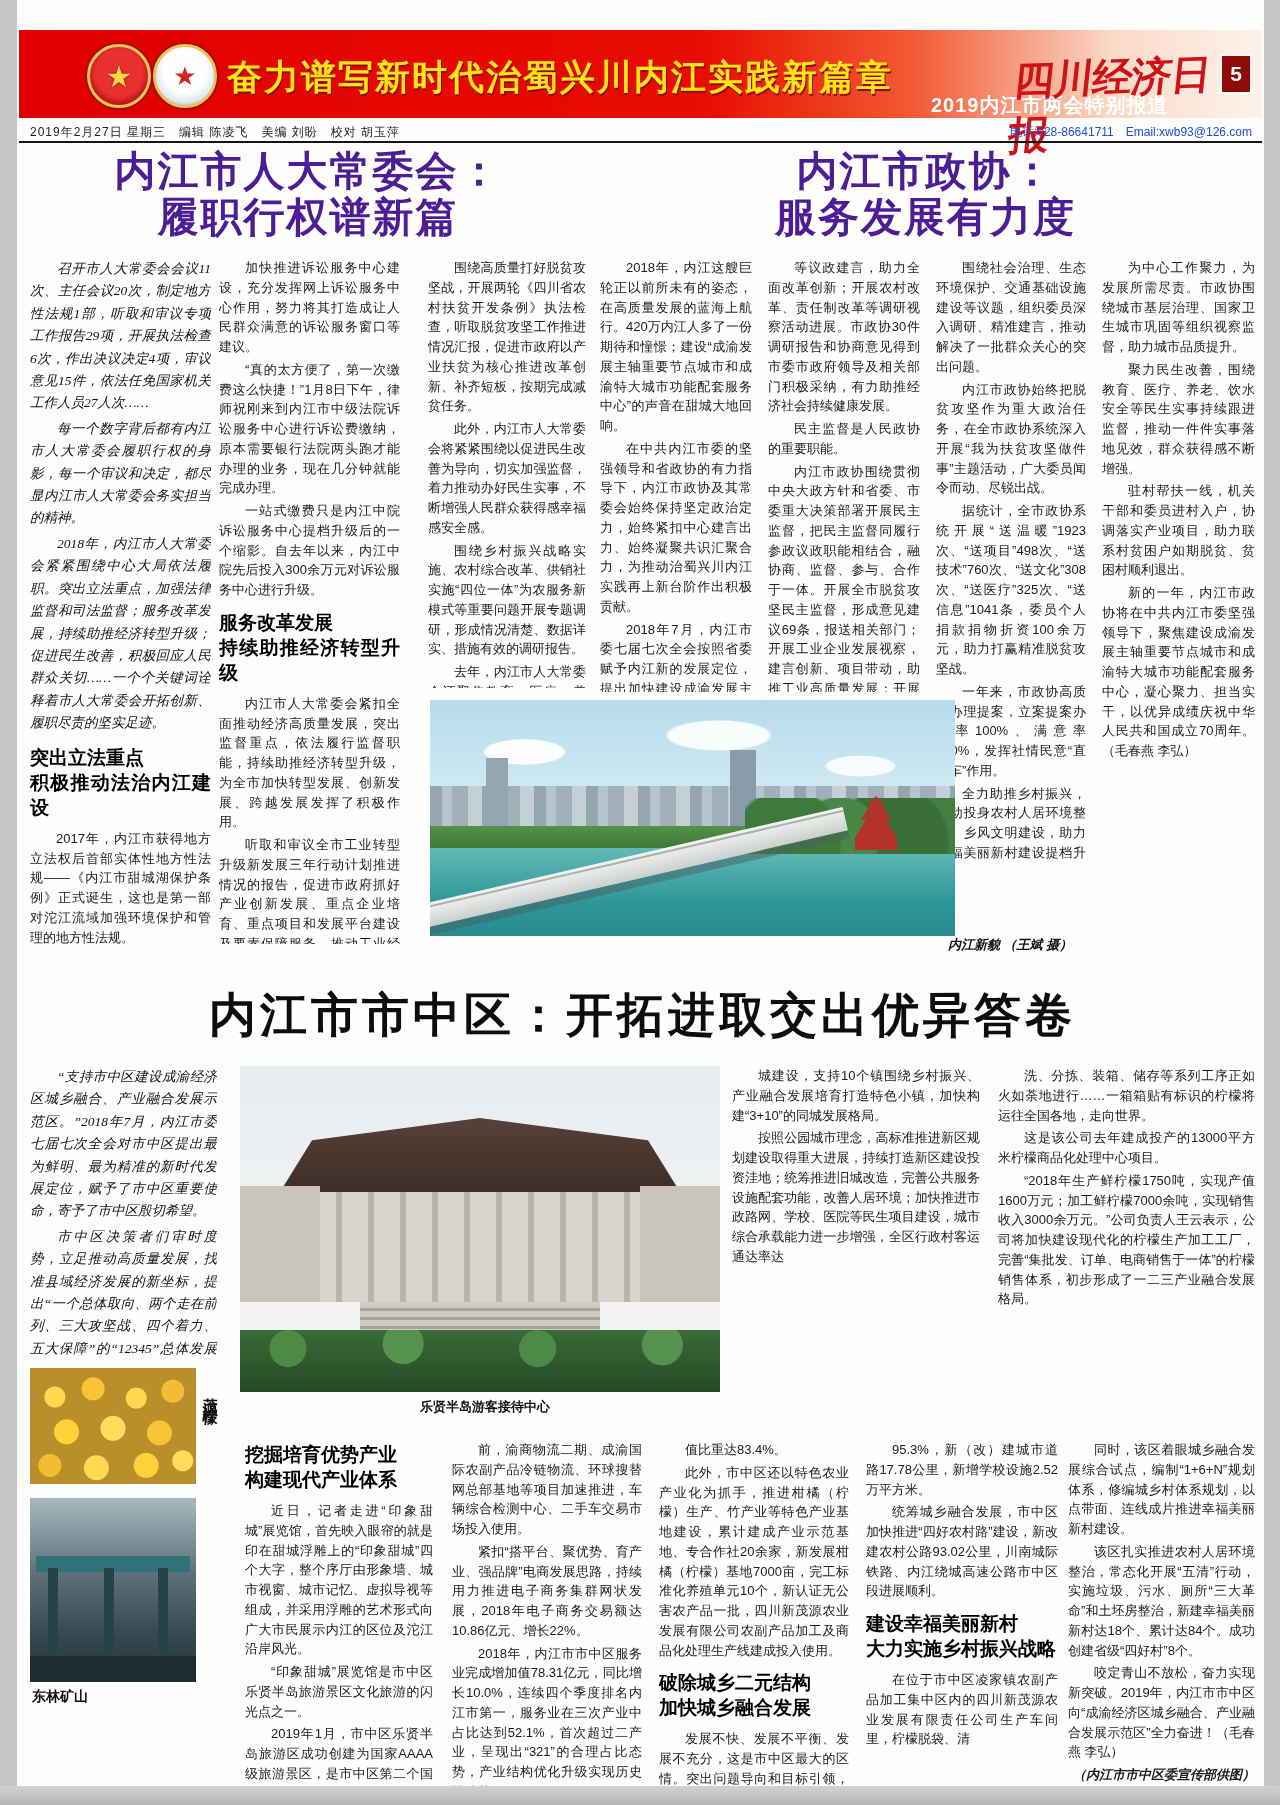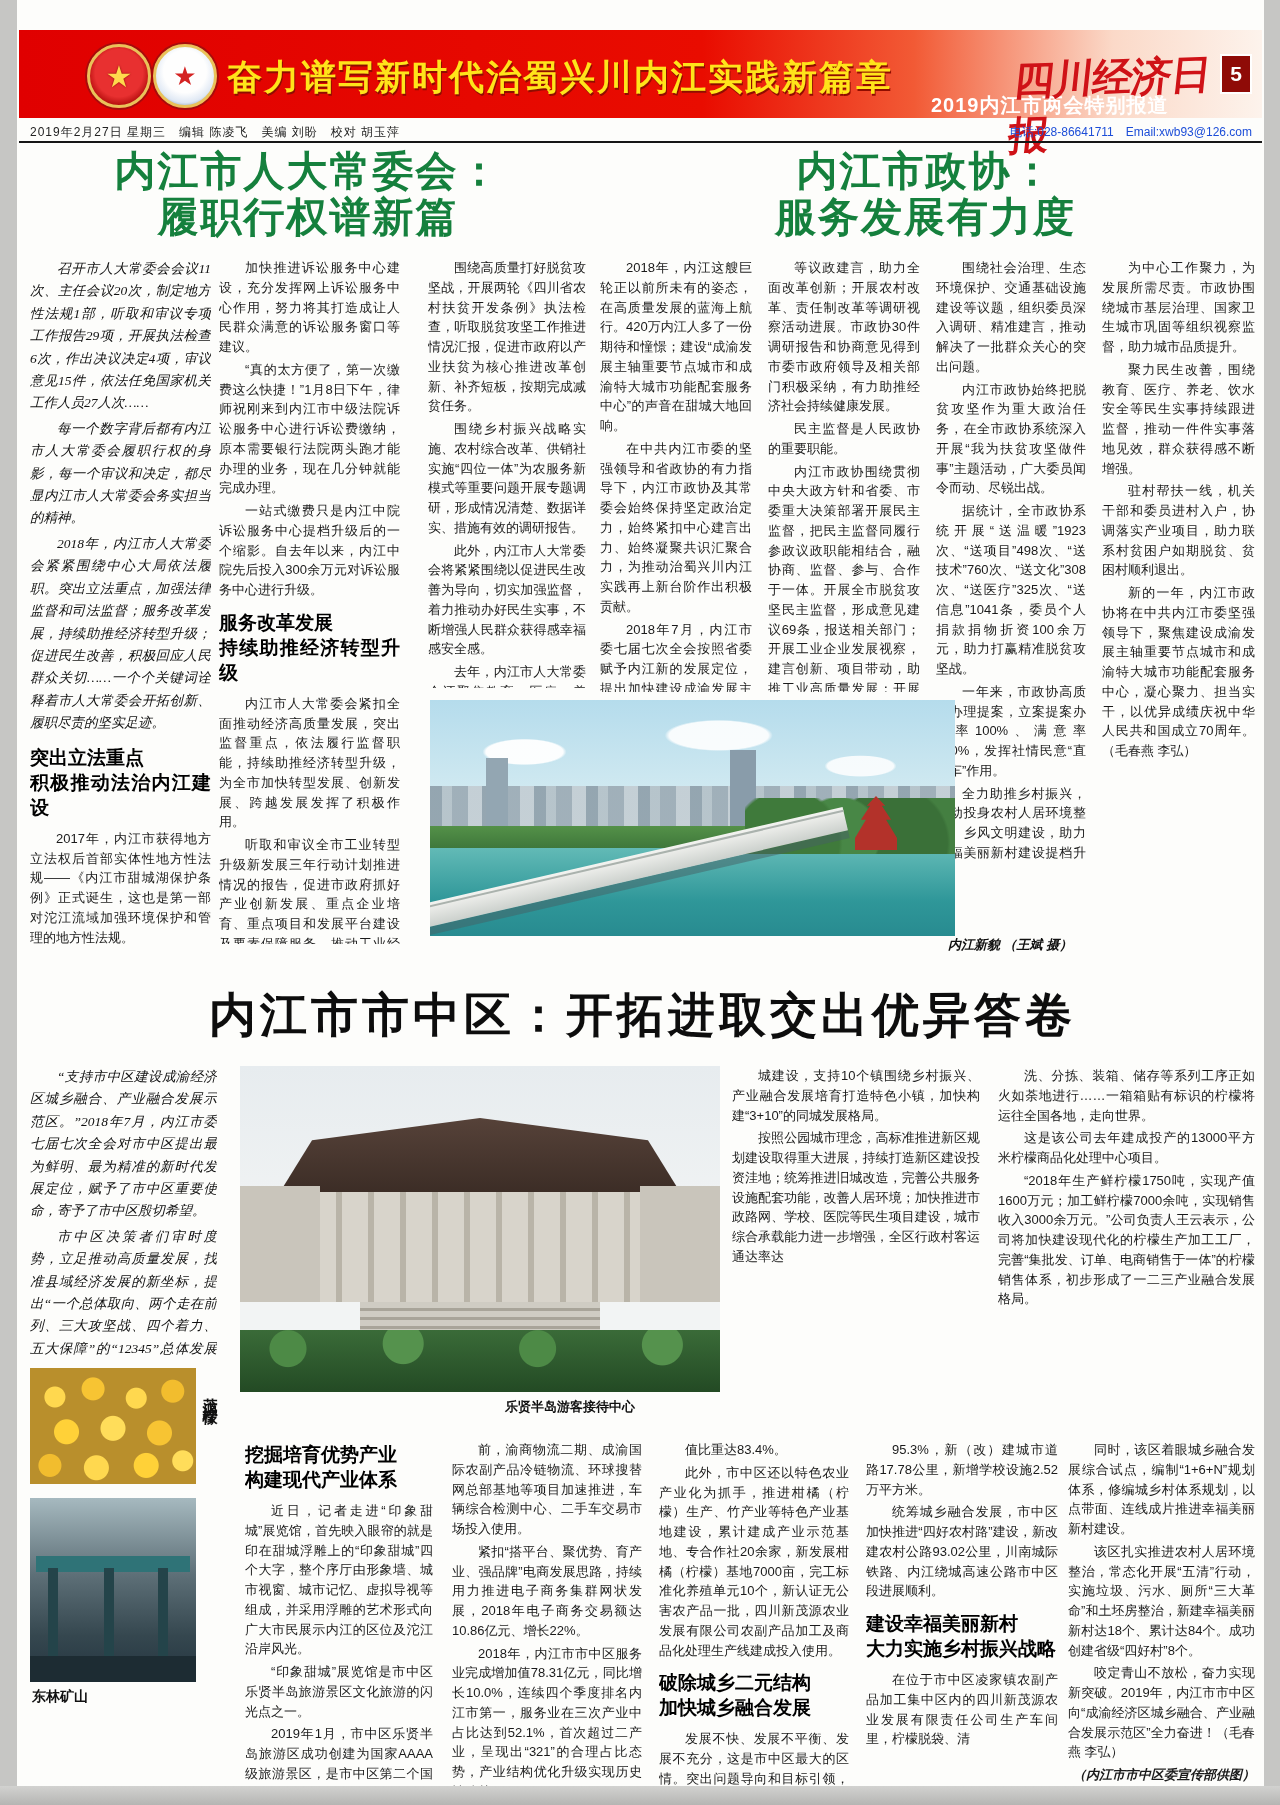--- a/index.html
+++ b/index.html
@@ -30,21 +30,21 @@
   .pagenum-box{position:absolute;right:10px;top:24px;width:28px;height:36px;background:#8f0b07;
                border:2px solid #fff;display:flex;align-items:center;justify-content:center;
                color:#fff;font-size:21px;font-weight:bold;}
 
   
   .dateline-left{position:absolute;left:30px;top:124px;font-size:12px;color:#222;letter-spacing:1px;}
   .dateline-right{position:absolute;right:28px;top:124px;font-size:12px;color:#1d4ed8;}
   .toprule{position:absolute;left:19px;top:141px;width:1243px;height:2px;background:#161616;}
 
   
-  .headline{position:absolute;text-align:center;font-family:"Liberation Serif",serif;font-weight:900;color:#15803d;}
+  .headline{position:absolute;text-align:center;font-family:"Liberation Serif",serif;font-weight:900;color:#4c1d95;}
   .headline .l1,.headline .l2{font-size:41px;line-height:46px;letter-spacing:2px;}
   .headline-mid{position:absolute;left:30px;top:984px;width:1225px;text-align:center;
                 font-family:"Liberation Serif",serif;font-weight:900;font-size:47px;letter-spacing:4px;color:#0d0d0d;}
 
   
   .col{position:absolute;overflow:hidden;text-align:justify;font-size:13px;}
   .col p{margin:0 0 3px;text-indent:2em;line-height:1.52;}
   .lead p{font-style:italic;font-size:13.5px;line-height:1.66;color:#111;
           font-family:"Liberation Serif",serif;}
   .subhead{font-size:19px;font-weight:bold;line-height:1.32;margin:10px 0 9px;color:#000;}
@@ -182,22 +182,22 @@
     </div>
     <div>
         <p>内江市人大常委会紧扣全面推动经济高质量发展，突出监督重点，依法履行监督职能，持续助推经济转型升级，为全市加快转型发展、创新发展、跨越发展发挥了积极作用。</p>
         <p>听取和审议全市工业转型升级新发展三年行动计划推进情况的报告，促进市政府抓好产业创新发展、重点企业培育、重点项目和发展平台建设及要素保障服务，推动工业经济转型升级新发展。</p>
       </div>
   </div>
 
   <div class="col" style="left:428px;top:258px;width:158px;height:430px;">
     <div>
         <p>围绕高质量打好脱贫攻坚战，开展两轮《四川省农村扶贫开发条例》执法检查，听取脱贫攻坚工作推进情况汇报，促进市政府以产业扶贫为核心推进改革创新、补齐短板，按期完成减贫任务。</p>
+        <p>此外，内江市人大常委会将紧紧围绕以促进民生改善为导向，切实加强监督，着力推动办好民生实事，不断增强人民群众获得感幸福感安全感。</p>
         <p>围绕乡村振兴战略实施、农村综合改革、供销社实施“四位一体”为农服务新模式等重要问题开展专题调研，形成情况清楚、数据详实、措施有效的调研报告。</p>
-        <p>此外，内江市人大常委会将紧紧围绕以促进民生改善为导向，切实加强监督，着力推动办好民生实事，不断增强人民群众获得感幸福感安全感。</p>
         <p>去年，内江市人大常委会还聚焦教育、医疗、养老、安全饮水等民生热点，听取和审议全市主城区义务教育学校建设工作情况的报告，听取和审议全市医疗机构、医务人员及医疗行为综合监管工作的情况报告并开展专题询问，听取全市养老院服务质量建设工作的情况汇报等，推动办好民生实事，提升群众幸福指数。</p>
       </div>
   </div>
 
   <div class="col" style="left:600px;top:258px;width:152px;height:434px;">
     <div>
         <p>2018年，内江这艘巨轮正以前所未有的姿态，在高质量发展的蓝海上航行。420万内江人多了一份期待和憧憬；建设“成渝发展主轴重要节点城市和成渝特大城市功能配套服务中心”的声音在甜城大地回响。</p>
         <p>在中共内江市委的坚强领导和省政协的有力指导下，内江市政协及其常委会始终保持坚定政治定力，始终紧扣中心建言出力、始终凝聚共识汇聚合力，为推动治蜀兴川内江实践再上新台阶作出积极贡献。</p>
         <p>2018年7月，内江市委七届七次全会按照省委赋予内江新的发展定位，提出加快建设成渝发展主轴重要节点城市和成渝特大城市功能配套服务中心。</p>
       </div>
@@ -250,21 +250,21 @@
   </div>
 
   <div class="photo ph-building" style="left:240px;top:1066px;width:480px;height:326px;">
     <div class="roof"></div>
     <div class="wall"></div>
     <div class="wing-l"></div>
     <div class="wing-r"></div>
     <div class="steps"></div>
     <div class="greens"></div>
   </div>
-  <div class="caption" style="left:420px;top:1398px;width:300px;text-align:center;">乐贤半岛游客接待中心</div>
+  <div class="caption" style="left:420px;top:1398px;width:300px;text-align:left;">乐贤半岛游客接待中心</div>
 
   <div class="col" style="left:732px;top:1066px;width:248px;height:364px;">
     <div>
         <p>城建设，支持10个镇围绕乡村振兴、产业融合发展培育打造特色小镇，加快构建“3+10”的同城发展格局。</p>
         <p>按照公园城市理念，高标准推进新区规划建设取得重大进展，持续打造新区建设投资洼地；统筹推进旧城改造，完善公共服务设施配套功能，改善人居环境；加快推进市政路网、学校、医院等民生项目建设，城市综合承载能力进一步增强，全区行政村客运通达率达</p>
       </div>
   </div>
   <div class="col" style="left:998px;top:1066px;width:257px;height:364px;">
     <div>
         <p>洗、分拣、装箱、储存等系列工序正如火如荼地进行……一箱箱贴有标识的柠檬将运往全国各地，走向世界。</p>

